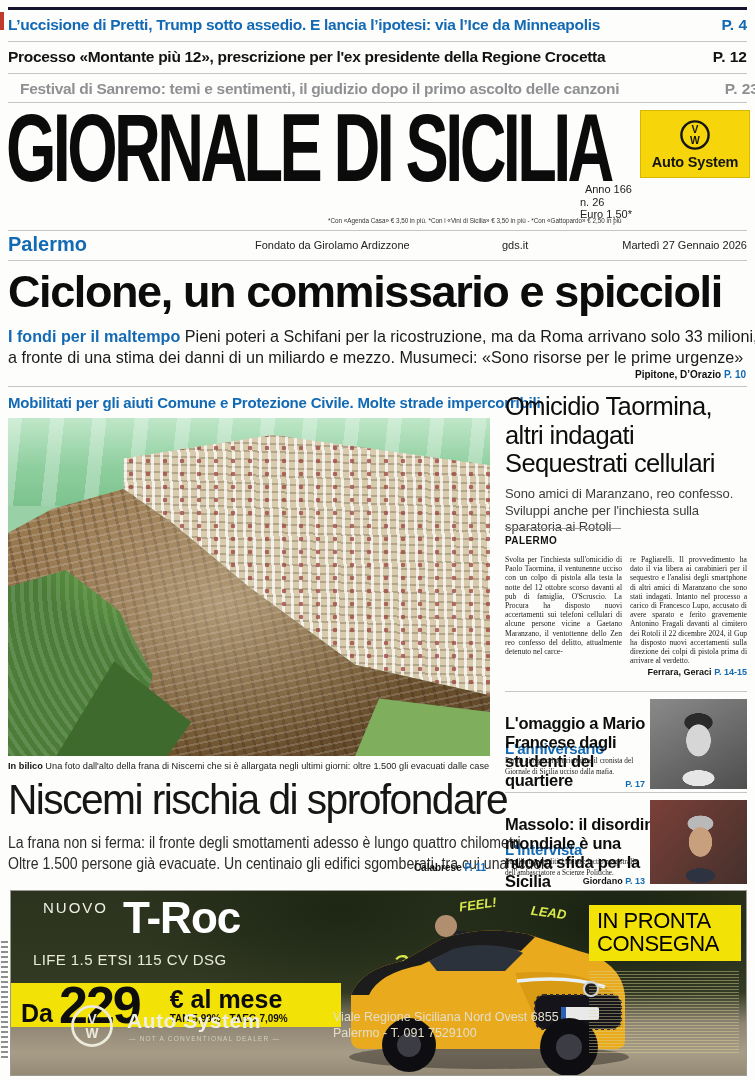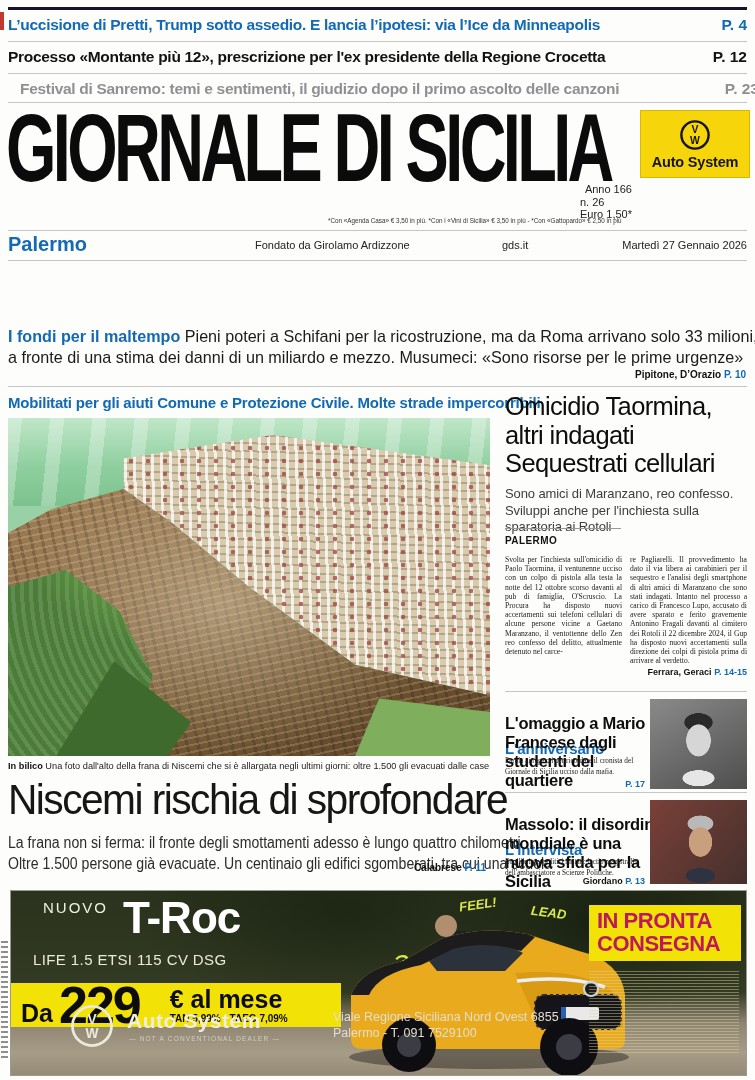--- a/index.html
+++ b/index.html
@@ -153,21 +153,21 @@
   .doodle { color:#d9e84a; font-weight:bold; font-style:italic; font-size:13px; }
   .d1 { left:448px; top:6px; transform:rotate(-8deg); }
   .d2 { left:520px; top:14px; transform:rotate(7deg); }
   .dstar { left:500px; top:44px; font-size:15px; transform:rotate(10deg); }
   .darrow { left:382px; top:58px; font-size:20px; transform:rotate(20deg); }
   .guitarist { left:430px; top:40px; width:34px; height:104px; background:#1b2030; border-radius:10px 10px 4px 4px; opacity:.85; }
   .guitarist::before { content:""; position:absolute; left:-6px; top:-16px; width:22px; height:22px; border-radius:50%; background:#caa07e; }
   .guitarist::after { content:""; position:absolute; left:-10px; top:38px; width:44px; height:16px; background:#d8d0c0; border-radius:4px; transform:rotate(-25deg); }
   .ad-car { left:318px; top:8px; width:310px; height:178px; }
   .ad-badge { left:578px; top:14px; width:152px; background:#f2e205; padding:4px 8px 6px; }
-  .ad-badge .b { font-size:22px; font-weight:bold; color:#be185d; line-height:23px; letter-spacing:-0.5px; }
+  .ad-badge .b { font-size:22px; font-weight:normal; color:#000000; line-height:23px; letter-spacing:-0.5px; }
   .ad-fine { left:578px; top:80px; width:150px; height:84px; opacity:.8;
     background:repeating-linear-gradient(180deg, rgba(222,212,150,.55) 0 1px, transparent 1px 3px); }
   .ad-dealer-logo { left:58px; top:112px; width:46px; height:46px; }
   .ad-dealer { left:116px; top:118px; color:#efeee2; font-size:21px; font-weight:bold; letter-spacing:.5px; }
   .ad-tagline { left:118px; top:144px; color:#cfcfc0; font-size:6.5px; letter-spacing:1.2px; }
   .ad-addr { left:322px; top:118px; color:#e3decb; font-size:12.5px; line-height:16px; }
   .spine { left:1px; top:938px; width:7px; height:120px;
     background:repeating-linear-gradient(0deg,#444 0 2px, transparent 2px 5px); opacity:.6; }
 </style>
 </head>
@@ -214,20 +214,21 @@
   </div>
   <div class="abs mast-fine">*Con «Agenda Casa» € 3,50 in più. *Con i «Vini di Sicilia» € 3,50 in più - *Con «Gattopardo» € 2,50 in più</div>
 
   <div class="rule" style="left:8px; top:230px; width:739px;"></div>
   <div class="abs dl-city blue">Palermo</div>
   <div class="abs dl-found">Fondato da Girolamo Ardizzone</div>
   <div class="abs dl-site">gds.it</div>
   <div class="abs dl-date">Martedì 27 Gennaio 2026</div>
   <div class="rule" style="left:8px; top:260px; width:739px;"></div>
 
+  <div class="abs lead-hl">Ciclone, un commissario e spiccioli</div>
   <div class="abs lead-deck">
     <div class="nowrap"><span class="k blue">I fondi per il maltempo</span><span> Pieni poteri a Schifani per la ricostruzione, ma da Roma arrivano solo 33 milioni,</span></div>
     <div class="nowrap">a fronte di una stima dei danni di un miliardo e mezzo. Musumeci: «Sono risorse per le prime urgenze»</div>
   </div>
   <div class="abs lead-by">
     <span>Pipitone, D’Orazio</span>
     <span class="blue">P. 10</span>
   </div>
   <div class="rule" style="left:8px; top:386px; width:739px;"></div>
 

